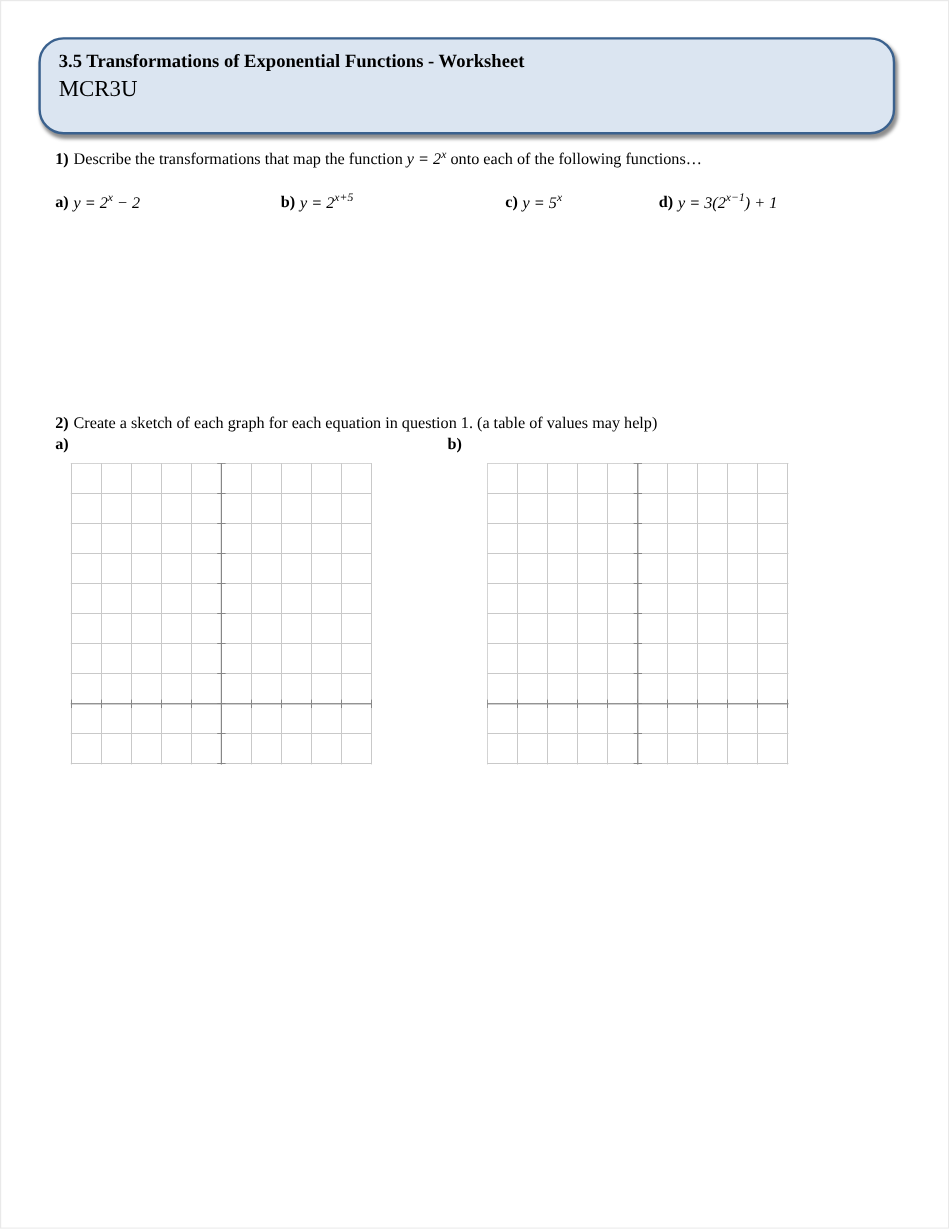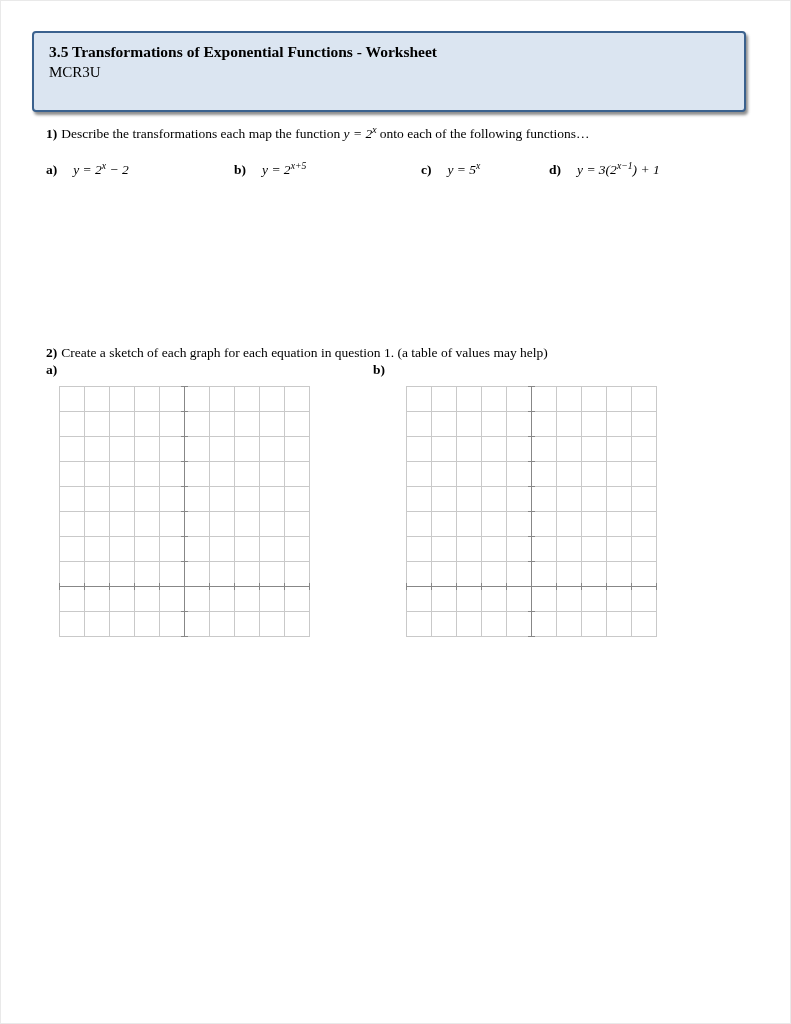--- a/index.html
+++ b/index.html
@@ -13,32 +13,32 @@
     color: #000000;
     overflow: hidden;
     border: 1px solid #e9e9e9;
   }
   .header-box {
     position: absolute;
     left: 31px; top: 30px;
     width: 714px; height: 81px;
     background: var(--header-bg, #dbe5f1);
     border: 2px solid var(--header-border, #3a618e);
-    border-radius: 4px;
+    border-radius: 21px;
     box-shadow: 2px 3px 3px rgba(0,0,0,0.45);
     padding: 9px 15px;
   }
   .header-title { font-weight: bold; font-size: 15.5px; line-height: 1.3; }
-  .header-line { font-size: 15px; line-height: 1.4; }
+  .header-line { font-size: 19px; line-height: 1.4; }
   .q-line { position: absolute; left: 45px; font-size: 13.5px; width: 710px; }
   #q1 { top: 122px; }
   #q2 { top: 304px; margin-top: 40px; }
   .bold { font-weight: bold; }
   .qnum { font-weight: bold; margin-right: 4px; }
-  .math { font-style: italic; margin-left: 16px; }
+  .math { font-style: italic; margin-left: 4px; }
   .math-inline { font-style: italic; }
   sup { font-size: 0.72em; }
   .part { position: absolute; top: 158px; font-size: 13.5px; }
   #part-a { left: 45px; }
   #part-b { left: 233px; }
   #part-c { left: 420px; }
   #part-d { left: 548px; }
   .graph-label { position: absolute; top: 361px; font-weight: bold; font-size: 13.5px; }
   #graph-label-a { left: 45px; }
   #graph-label-b { left: 372px; }
@@ -76,21 +76,21 @@
 <body>
 
 <div class="page">
 
   <div class="header-box">
     <div class="header-title">3.5 Transformations of Exponential Functions - Worksheet</div>
     <div class="header-line">MCR3U</div>
   </div>
 
   <div id="q1" class="q-line">
-    <span class="qnum">1)</span><span>Describe the transformations each map the function </span><span class="math-inline"><span>y = 2</span><sup>x</sup></span><span> onto each of the following functions…</span>
+    <span class="qnum">1)</span><span>Describe the transformations that map the function </span><span class="math-inline"><span>y = 2</span><sup>x</sup></span><span> onto each of the following functions…</span>
   </div>
 
   <div id="part-a" class="part">
     <span class="bold">a)</span><span class="math"><span>y = 2</span><sup>x</sup><span> − 2</span></span>
   </div>
 
   <div id="part-b" class="part">
     <span class="bold">b)</span><span class="math"><span>y = 2</span><sup>x+5</sup><span></span></span>
   </div>
 

